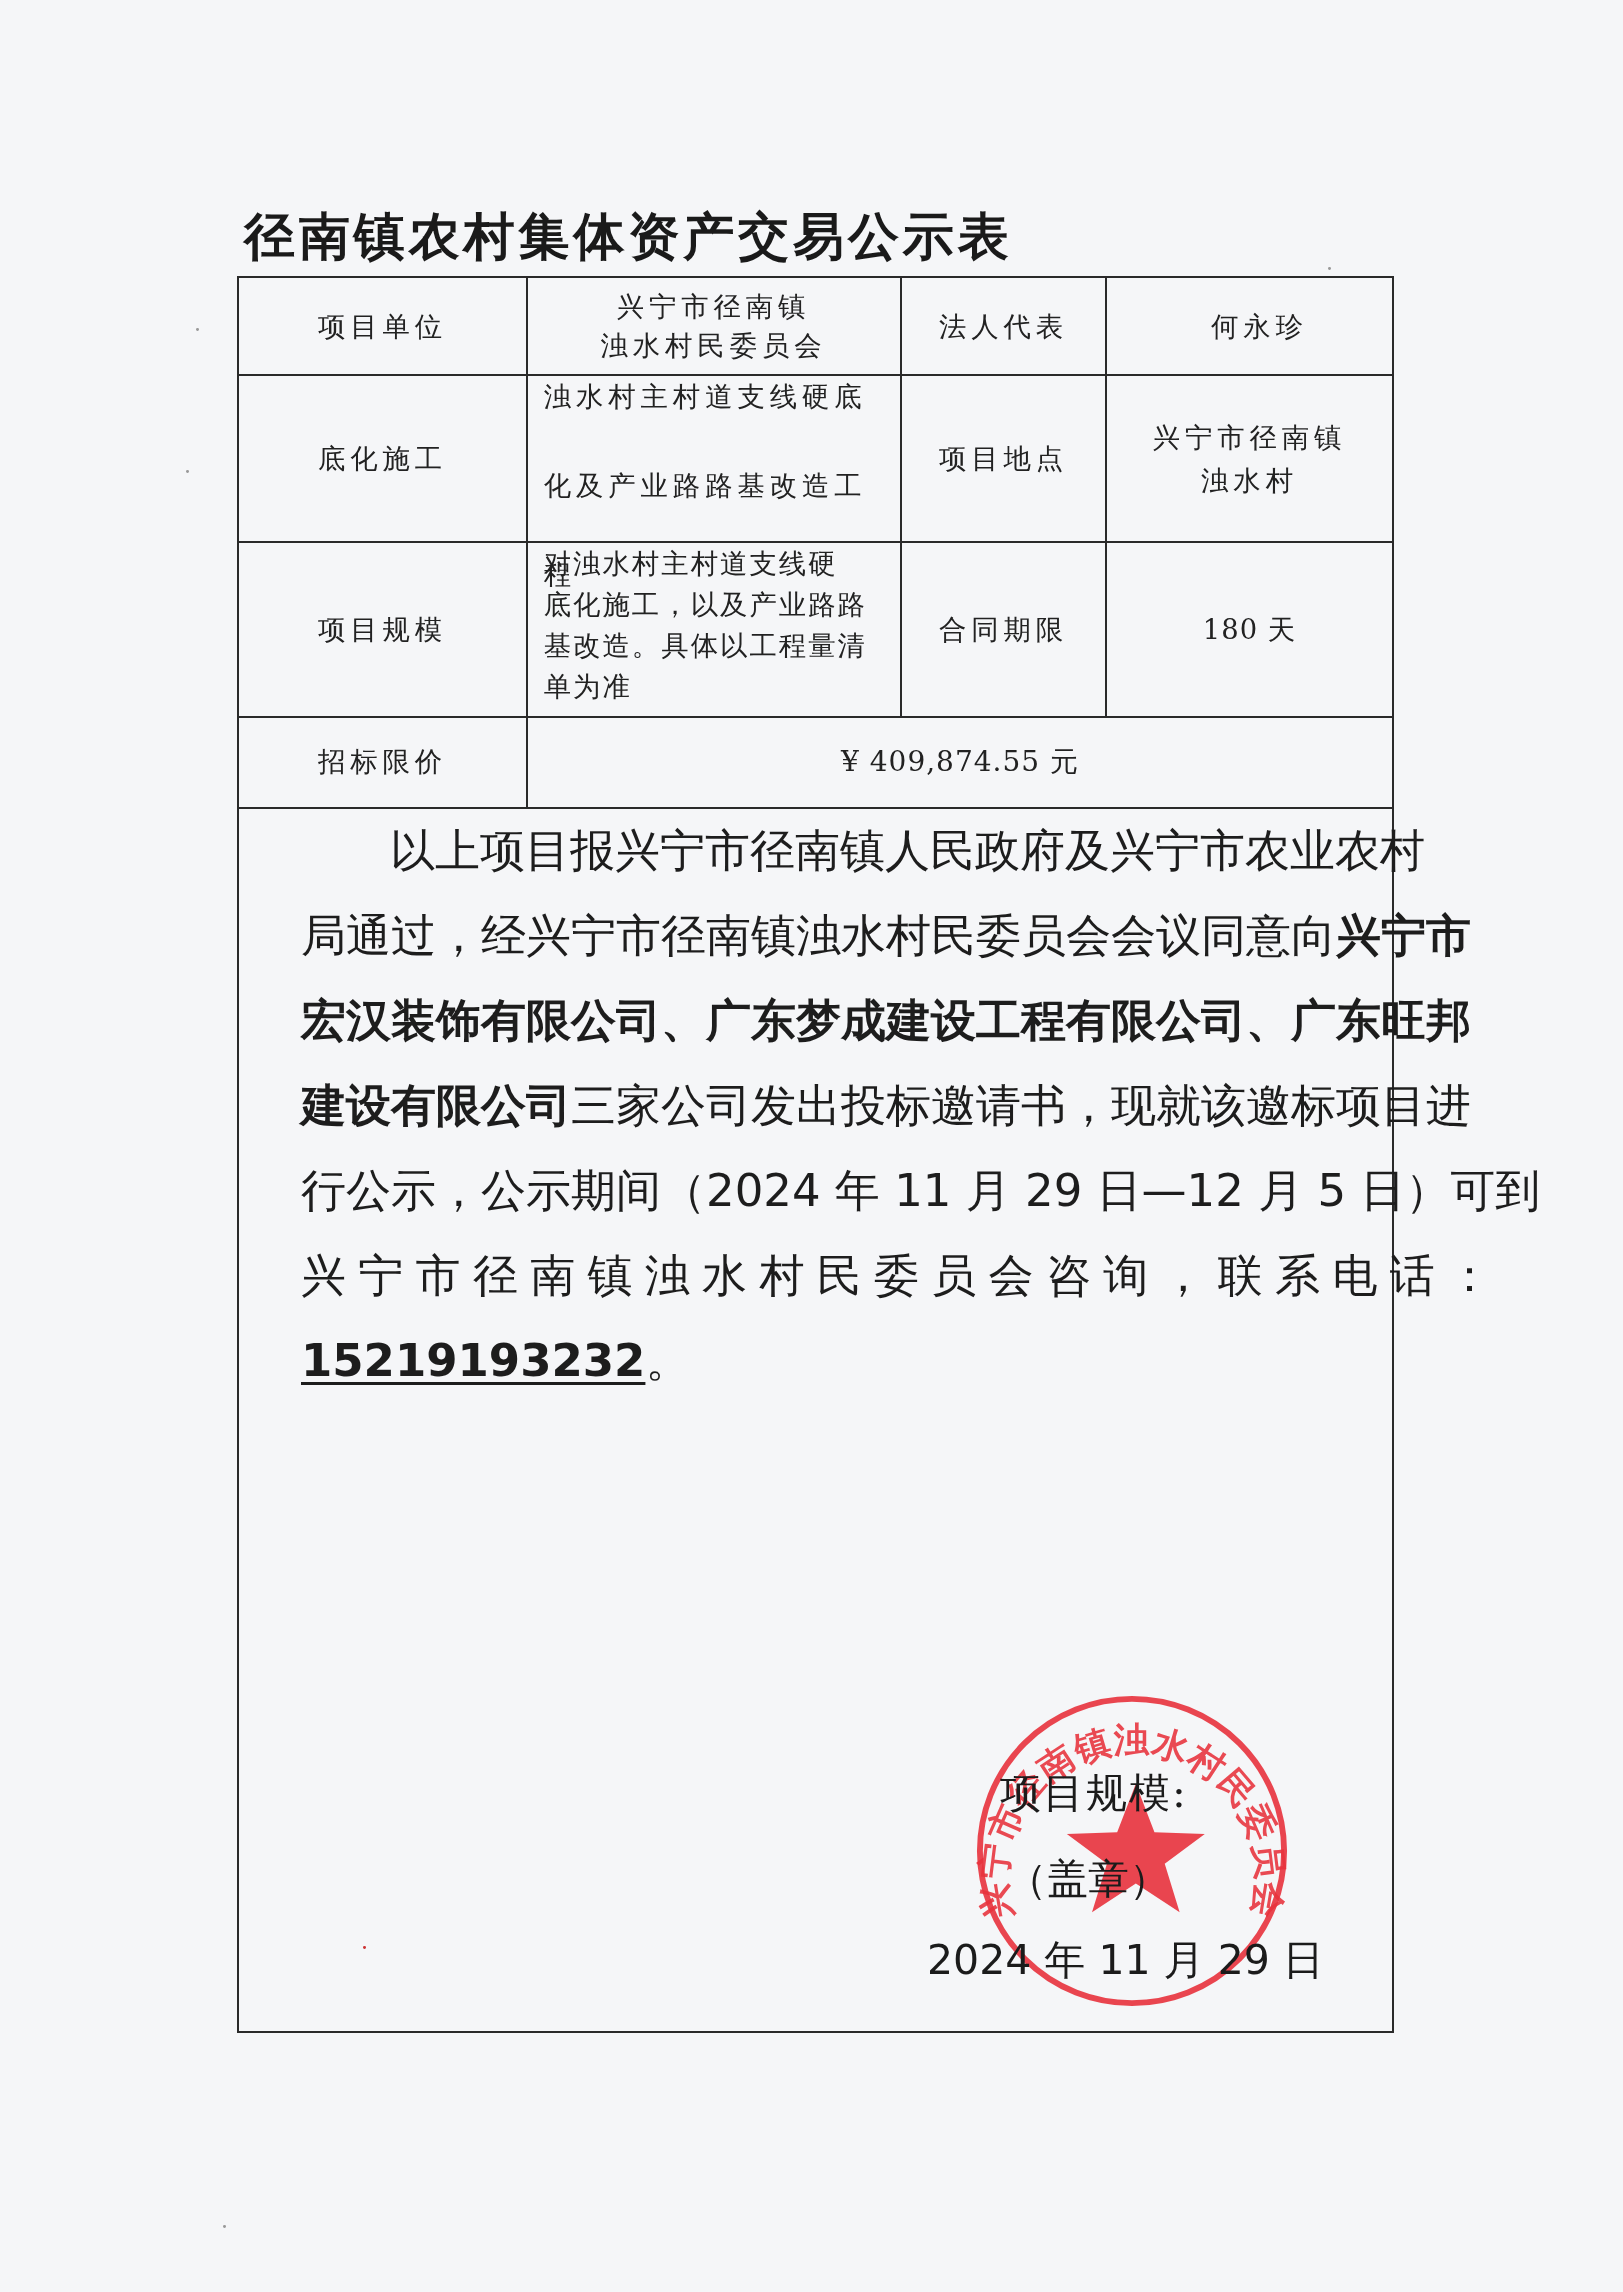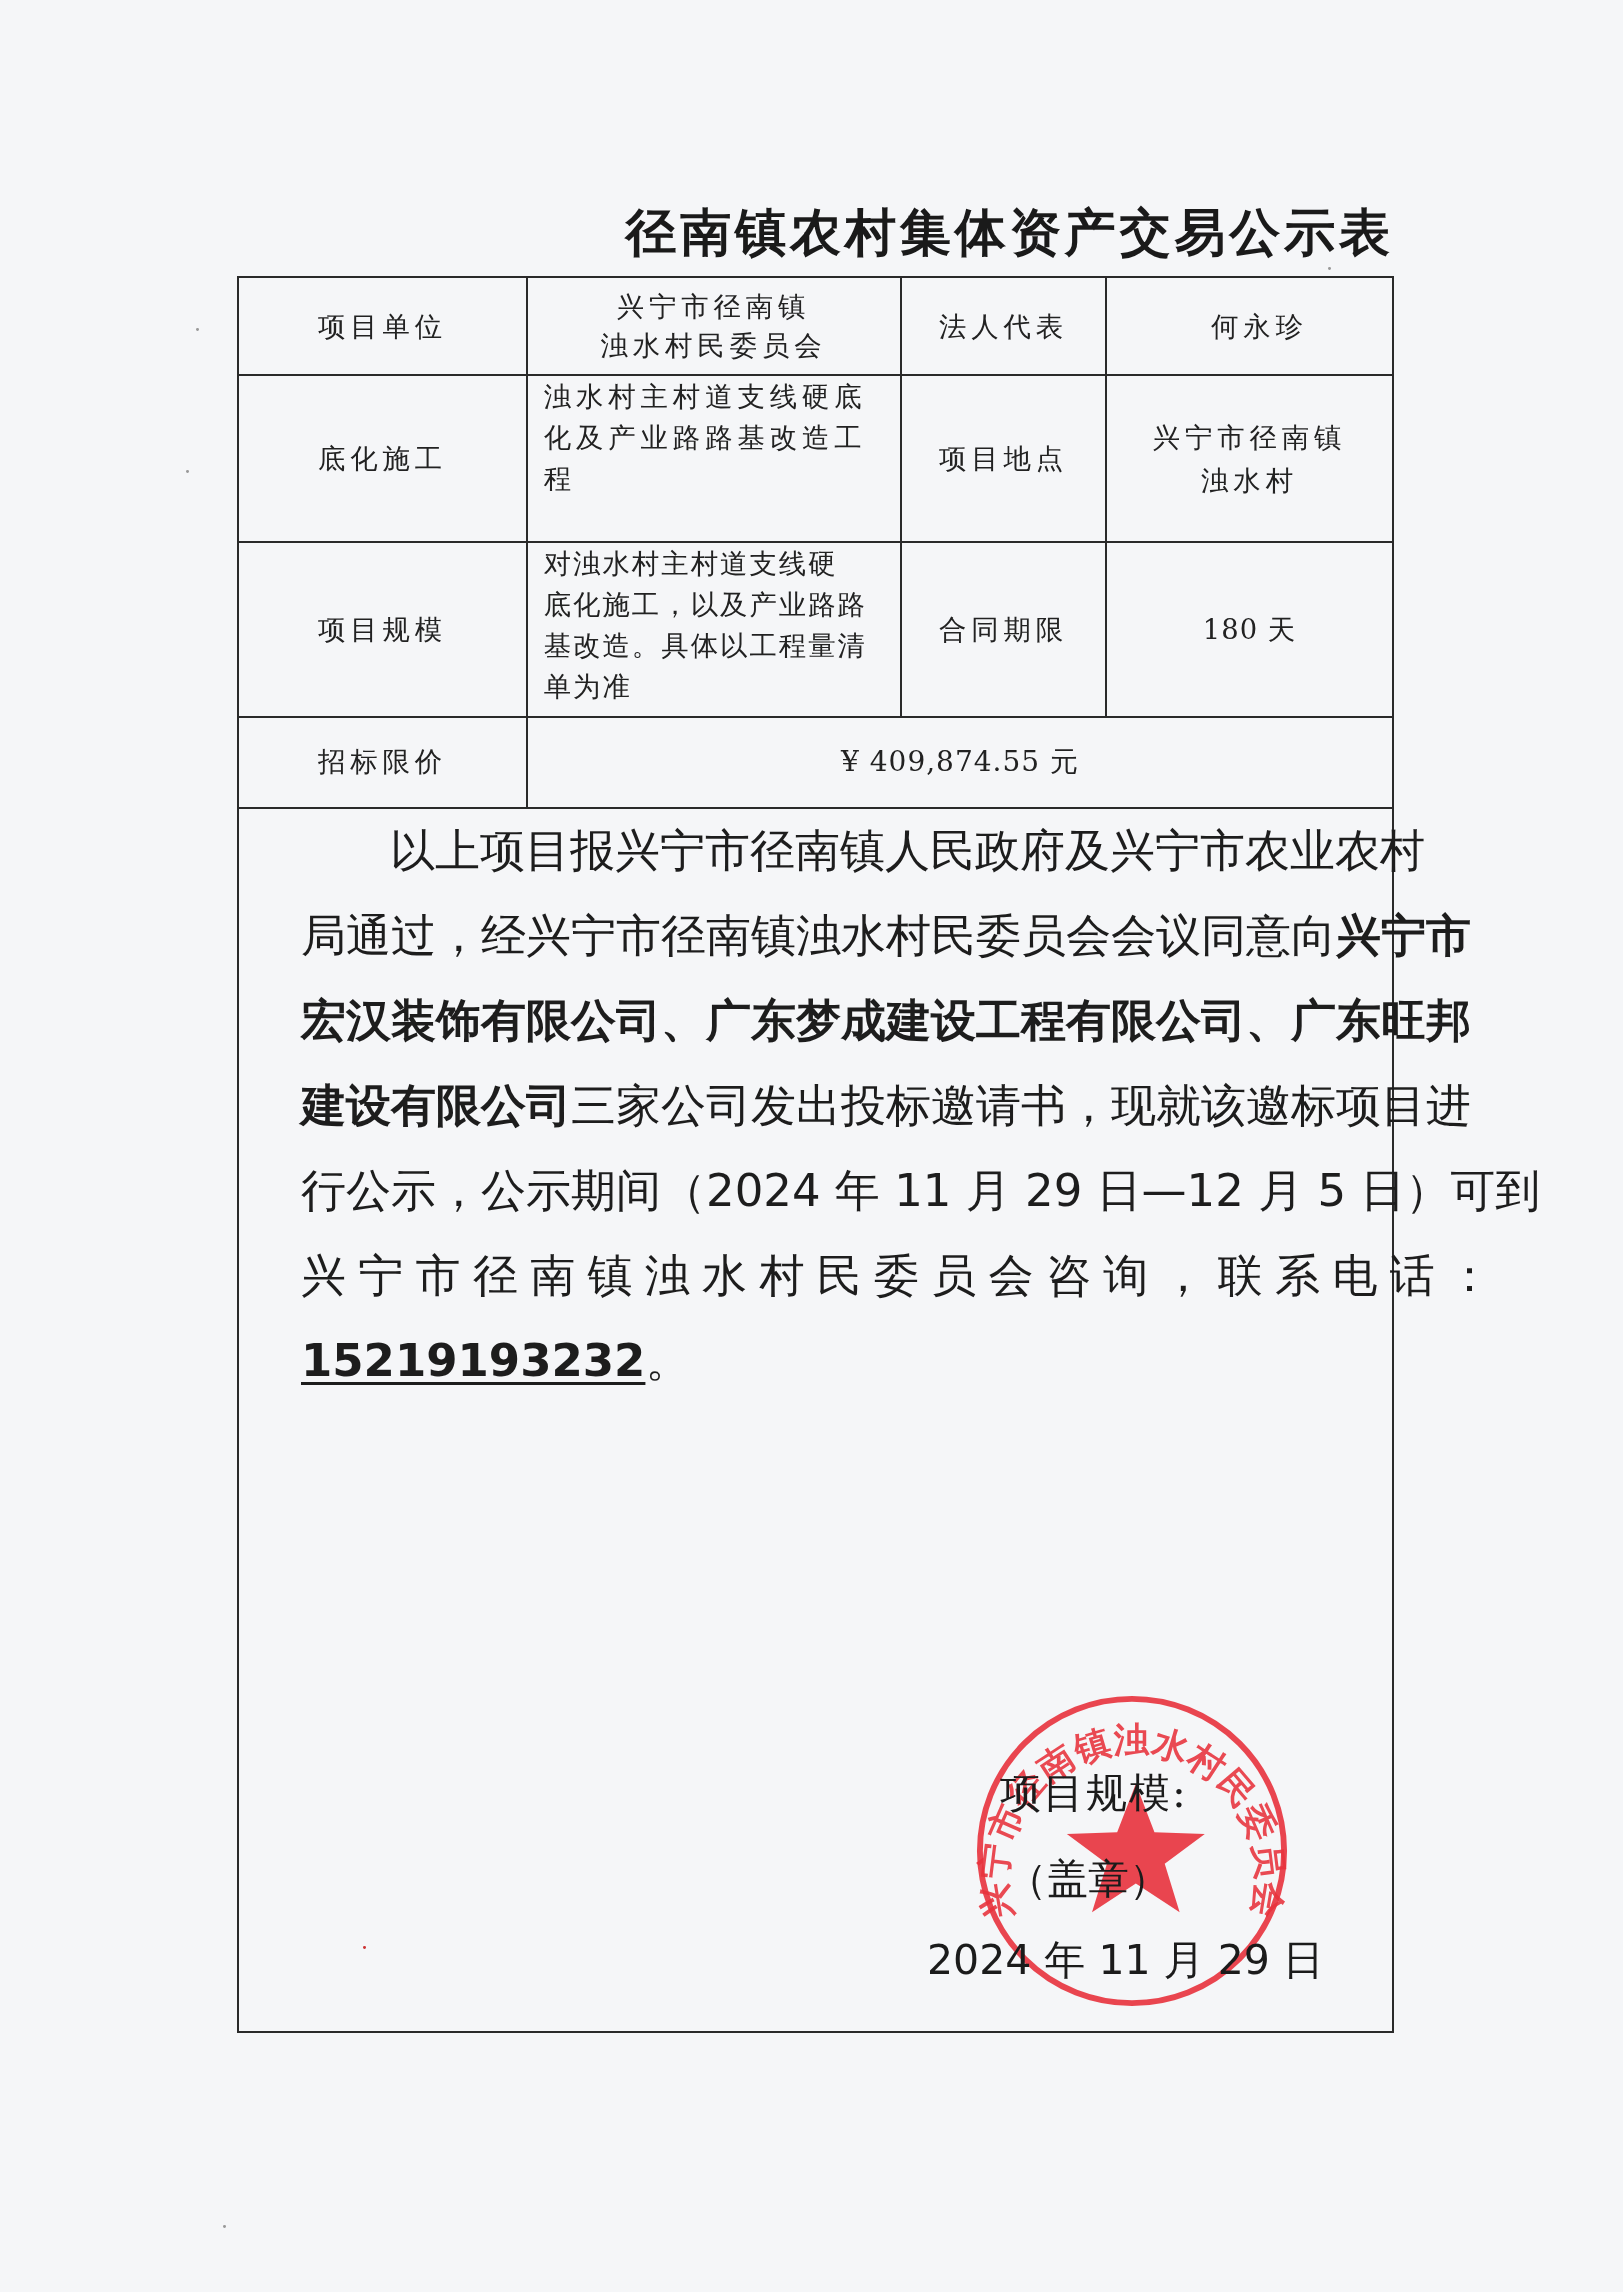--- a/index.html
+++ b/index.html
@@ -3,24 +3,24 @@
 <meta charset="utf-8">
 <style>
   html, body { margin: 0; padding: 0; }
   body {
     width: 1623px; height: 2293px; position: relative; overflow: hidden;
     background: #f5f6f8;
     color: #1c1c1c;
     font-family: "DejaVu Serif", "Liberation Serif", serif;
   }
   .title {
-    position: absolute; left: 237px; width: 1157px; top: 202px; height: 69px;
-    text-align: right; font-size: 51px; line-height: 69px; font-weight: bold;
+    position: absolute; left: 244px; width: 1157px; top: 202px; height: 69px;
+    text-align: left; font-size: 51px; line-height: 69px; font-weight: bold;
     letter-spacing: 3.9px;
-    font-family: Liberation Mono, monospace;
+    font-family: Liberation Sans, sans-serif;
     color: #1a1a1a;
   }
   .frame {
     position: absolute; left: 237px; top: 276px; width: 1157px; height: 1757px;
     border: 2px solid #2a2a2a; box-sizing: border-box;
   }
   .cell {
     position: absolute; box-sizing: border-box;
     display: flex; align-items: center; justify-content: center;
     text-align: center;
@@ -78,21 +78,21 @@
 <div class="cell" style="left:902px; top:278px; width:203px; height:96px;">
   <span>法人代表</span>
 </div>
 <div class="cell" style="left:1107px; top:284px; width:285px; height:84px;margin-left:10px;">
   <span>何永珍</span>
 </div>
 
 <div class="cell" style="left:239px; top:376px; width:287px; height:165px;">
   <span>底化施工</span>
 </div>
-<div class="cell left-text" style="left:528px; top:376px; width:371px; height:165px; flex-direction:column; align-items:flex-start;">
+<div class="cell left-text" style="left:528px; top:376px; width:371px; height:165px; flex-direction:column; align-items:flex-start;gap:48px;">
   <span>浊水村主村道支线硬底</span>
   <span>化及产业路路基改造工</span>
   <span>程</span>
 </div>
 <div class="cell" style="left:902px; top:376px; width:203px; height:165px;">
   <span>项目地点</span>
 </div>
 <div class="cell" style="left:1107px; top:376px; width:285px; height:165px; flex-direction:column; line-height:43px;">
   <span>兴宁市径南镇</span>
   <span>浊水村</span>

